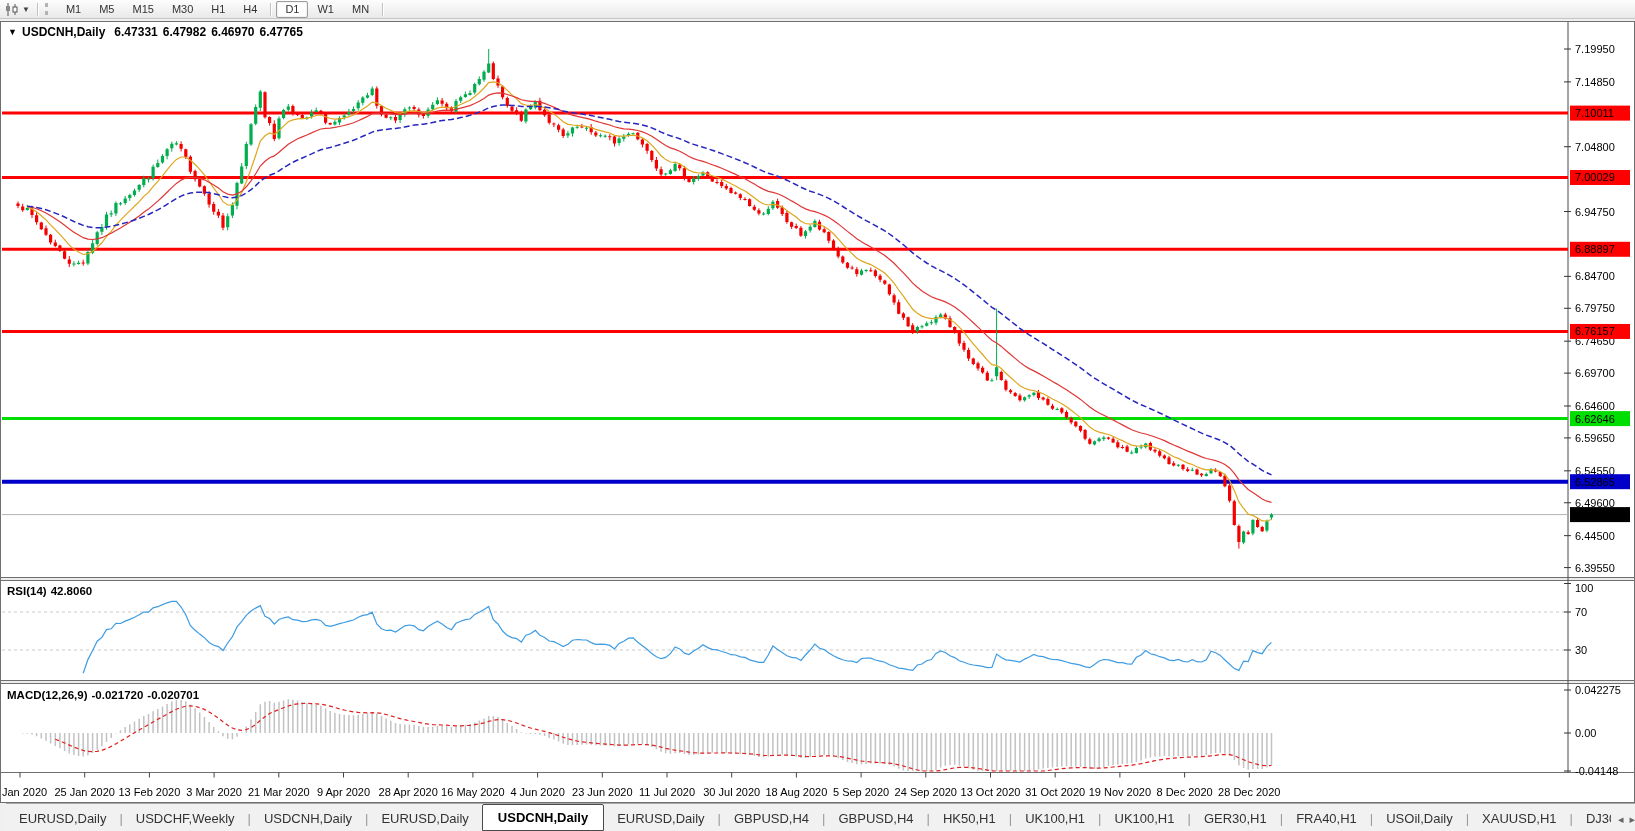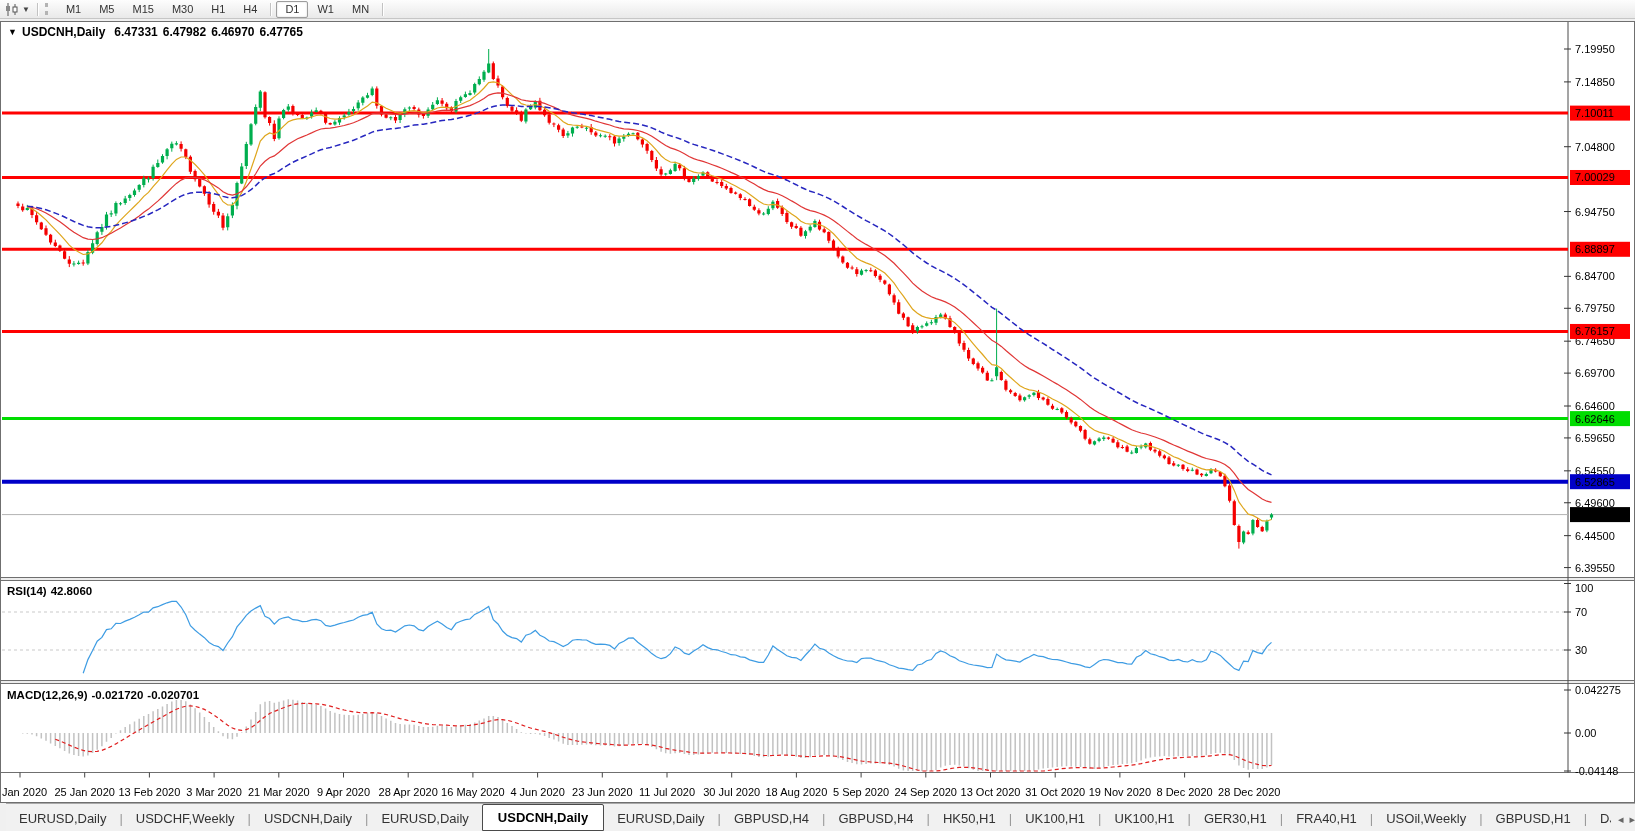--- a/index.html
+++ b/index.html
@@ -249,22 +249,22 @@
       <div class="tab">HK50,H1</div>
       <span class="tab-sep">|</span>
       <div class="tab">UK100,H1</div>
       <span class="tab-sep">|</span>
       <div class="tab">UK100,H1</div>
       <span class="tab-sep">|</span>
       <div class="tab">GER30,H1</div>
       <span class="tab-sep">|</span>
       <div class="tab">FRA40,H1</div>
       <span class="tab-sep">|</span>
-      <div class="tab">USOil,Weekly</div>
-      <span class="tab-sep">|</span>
-      <div class="tab">GBPUSD,H1</div>
+      <div class="tab">USOil,Daily</div>
+      <span class="tab-sep">|</span>
+      <div class="tab">XAUUSD,H1</div>
       <span class="tab-sep">|</span>
       <div class="tab">DJ30,Daily</div>
     </div>
   <div id="tab-arrows">
     <span>◂</span><span>▸</span>
   </div>
 </div>
 
 </body></html>

